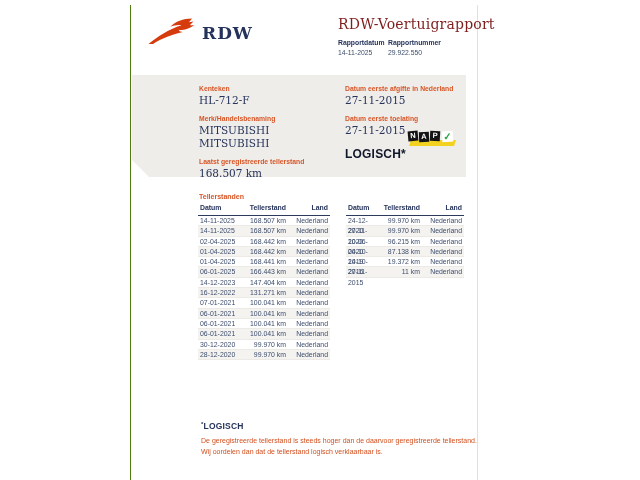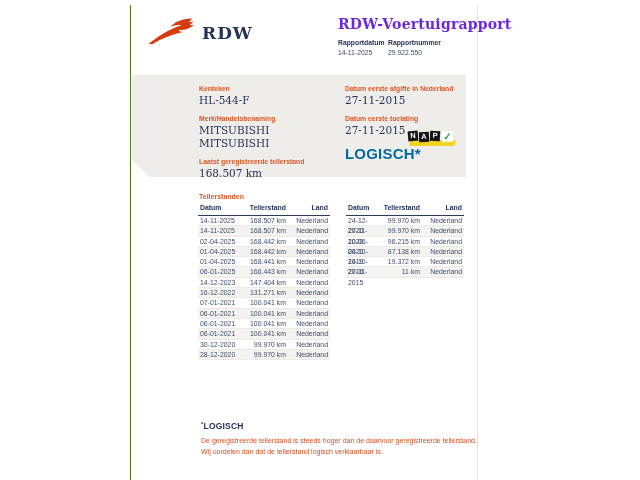--- a/index.html
+++ b/index.html
@@ -13,43 +13,43 @@
   }
   
   .brand{position:absolute;left:16px;top:12px;display:flex;align-items:center;gap:7px;}
   .brand svg{display:block;}
   .brand-text{
     font-family:"DejaVu Serif",serif;font-weight:bold;font-size:17px;
     letter-spacing:1px;color:#25335b;margin-top:2px;
   }
   .report-head{position:absolute;left:207px;top:11px;width:165px;}
   .report-title{
-    margin:0;font-family:"DejaVu Serif",serif;font-weight:bold;
-    font-size:14px;color:#6d28d9;letter-spacing:0.2px;white-space:nowrap;
+    margin:0;font-family:"DejaVu Serif",serif;font-weight:normal;
+    font-size:14px;color:#7f1d1d;letter-spacing:0.2px;white-space:nowrap;
   }
   .report-meta{display:flex;margin-top:7px;}
   .meta-col{width:50px;}
   .meta-col.wide{width:auto;}
   .meta-label{font-size:6.8px;font-weight:bold;color:#25335b;}
   .meta-value{font-size:6.8px;color:#3d4d6d;margin-top:2.5px;}
   
   .summary-panel{
     position:absolute;left:1px;top:70px;width:334px;height:102px;background:#efedea;
     clip-path:polygon(0 0,100% 0,100% 100%,17px 100%,0 calc(100% - 17px));
   }
   .sp-col-left{position:absolute;left:67px;top:10px;width:140px;}
   .sp-col-right{position:absolute;left:213px;top:10px;width:125px;}
   .field-label{font-size:6.8px;font-weight:bold;color:#d85626;margin-bottom:2px;}
   .field-value{
     font-family:"DejaVu Serif",serif;font-size:10.5px;color:#26335a;
     line-height:13.5px;margin-bottom:7px;
   }
   .field-value.tight{margin-bottom:0;}
   .oordeel{
-    margin-top:9px;font-size:15px;font-weight:bold;color:#0369a1;
+    margin-top:9px;font-size:12px;font-weight:bold;color:#0f172a;
     line-height:16.5px;letter-spacing:0.2px;
   }
   .nap{position:absolute;left:276px;top:53px;width:50px;height:20px;}
   .nap-bar{
     position:absolute;left:2px;bottom:2px;width:45px;height:6px;
     background:#f2d21f;transform:skewX(-18deg);
   }
   .nap-tile{
     position:absolute;top:3px;width:10px;height:10px;background:#141414;color:#ffffff;
     font-size:7.5px;font-weight:bold;text-align:center;line-height:10px;
@@ -118,21 +118,21 @@
         <div class="meta-col wide">
           <div class="meta-label">Rapportnummer</div>
           <div class="meta-value">29.922.550</div>
         </div>
       </div>
     </div>
 
     <section class="summary-panel">
       <div class="sp-col-left">
         <div class="field-label">Kenteken</div>
-        <div class="field-value">HL-544-F</div>
+        <div class="field-value">HL-712-F</div>
         <div class="field-label">Merk/Handelsbenaming</div>
         <div class="field-value tight">MITSUBISHI</div>
         <div class="field-value">MITSUBISHI</div>
         <div class="field-label">Laatst geregistreerde tellerstand</div>
         <div class="field-value">168.507 km</div>
       </div>
       <div class="sp-col-right">
         <div class="field-label">Datum eerste afgifte in Nederland</div>
         <div class="field-value">27-11-2015</div>
         <div class="field-label">Datum eerste toelating</div>

